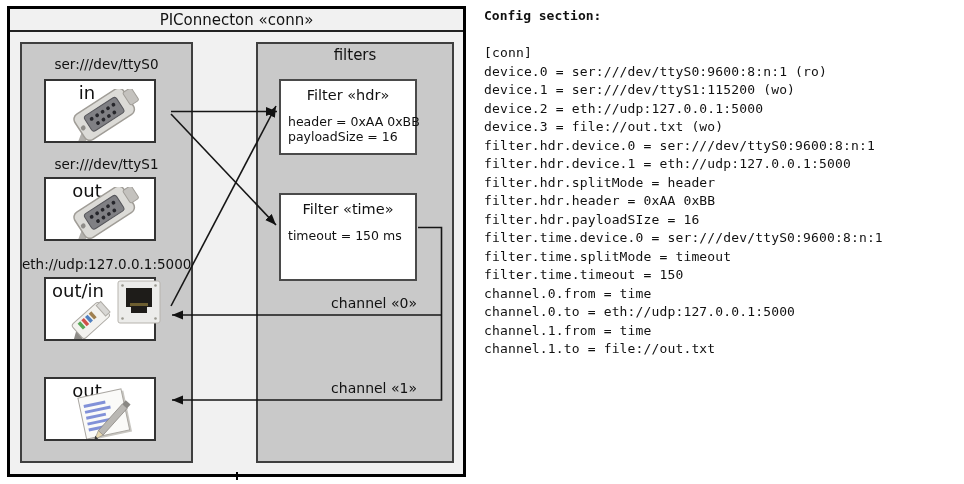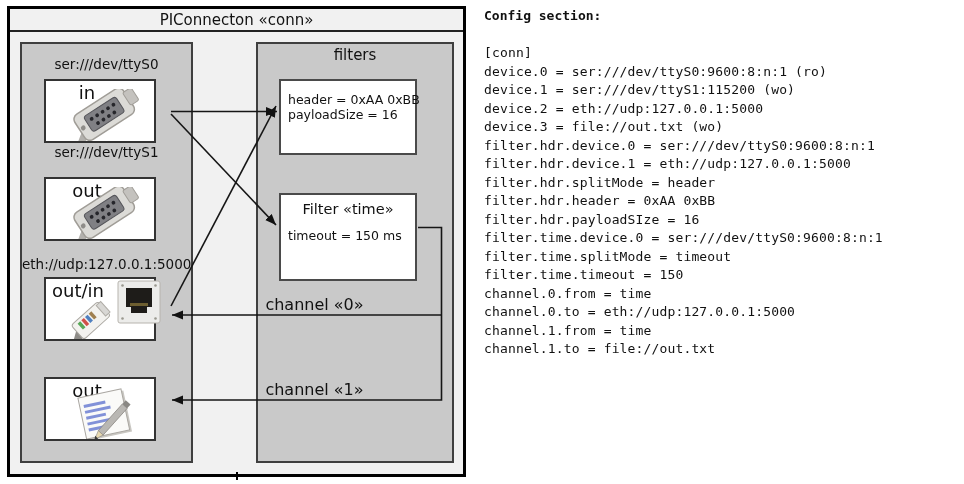--- a/index.html
+++ b/index.html
@@ -47,22 +47,22 @@
     background: #fff; border: 2px solid #4a4a4a;
   }
   .filter-hdr  { top: 35px;  height: 76px; }
   .filter-time { top: 149px; height: 88px; }
   .filter-title { margin-top: 6px; text-align: center; font-size: 14.5px; }
   .filter-props {
     margin: 11px 0 0 7px; font-size: 12.5px; line-height: 15px; white-space: pre;
   }
 
   .channel-label {
-    position: absolute; left: 216px; width: 177px; text-align: center;
-    font-size: 16px;
+    position: absolute; left: 230px; width: 177px; text-align: right;
+    font-size: 14px;
   }
   .ch0 { top: 286px; }
   .ch1 { top: 371px; }
 
   .bottom-tick { position: absolute; left: 226px; top: 463px; width: 2px; height: 8px; background: #000; }
 
   
   .overlay {
     position: absolute; left: 0; top: 0; width: 964px; height: 484px;
     pointer-events: none;
@@ -105,21 +105,21 @@
           <circle cx="49" cy="32" r="1.9" fill="#26262b"></circle>
             <circle cx="55.5" cy="32" r="1.9" fill="#26262b"></circle>
           <circle cx="62" cy="32" r="1.9" fill="#26262b"></circle>
             <circle cx="68.5" cy="32" r="1.9" fill="#26262b"></circle>
           <rect x="86" y="20" width="10" height="15" rx="2" fill="#c4c2be" stroke="#a09d97"></rect>
           <circle cx="34" cy="28" r="2.4" fill="#8f8d89"></circle>
         </g>
       </svg>
     </div>
 
-    <div class="dev-label" style="top:100px">ser:///dev/ttyS1</div>
+    <div class="dev-label" style="top:112px">ser:///dev/ttyS1</div>
     <div class="dev-box" style="top:133px">
       <span class="port-center">out</span>
       <svg class="dev-icon" style="right:0;bottom:0" width="108" height="52" viewBox="0 0 108 52">
         <g transform="rotate(-33 54 28)">
           <path d="M32,34 C20,42 14,48 5,58" stroke="#b3b1ad" stroke-width="7" fill="none" stroke-linecap="round"></path>
           <rect x="30" y="13" width="58" height="30" rx="6" fill="#dcdbd7" stroke="#a09d97" stroke-width="1.5"></rect>
           <rect x="40" y="19" width="38" height="18" rx="3" fill="#808084" stroke="#55555a"></rect>
           <circle cx="46" cy="25" r="1.9" fill="#26262b"></circle>
             <circle cx="52.5" cy="25" r="1.9" fill="#26262b"></circle>
           <circle cx="59" cy="25" r="1.9" fill="#26262b"></circle>
@@ -178,20 +178,21 @@
           <rect x="84" y="34" width="5" height="6.5" fill="#8a8884"></rect>
         </g>
       </svg>
     </div>
   </div>
 
   <div class="panel filters-panel">
     <div class="filters-title">filters</div>
 
     <div class="filter-box filter-hdr">
+      <div class="filter-title">Filter «hdr»</div>
       <div class="filter-props">header = 0xAA 0xBB
 payloadSize = 16</div>
     </div>
 
     <div class="filter-box filter-time">
       <div class="filter-title">Filter «time»</div>
       <div class="filter-props">timeout = 150 ms</div>
     </div>
   </div>
 

